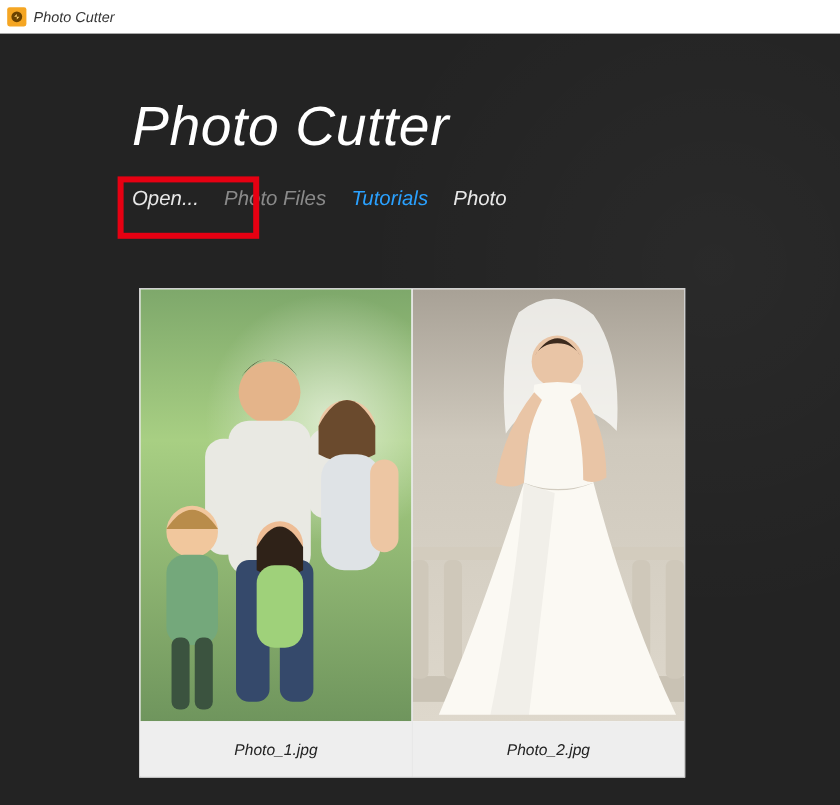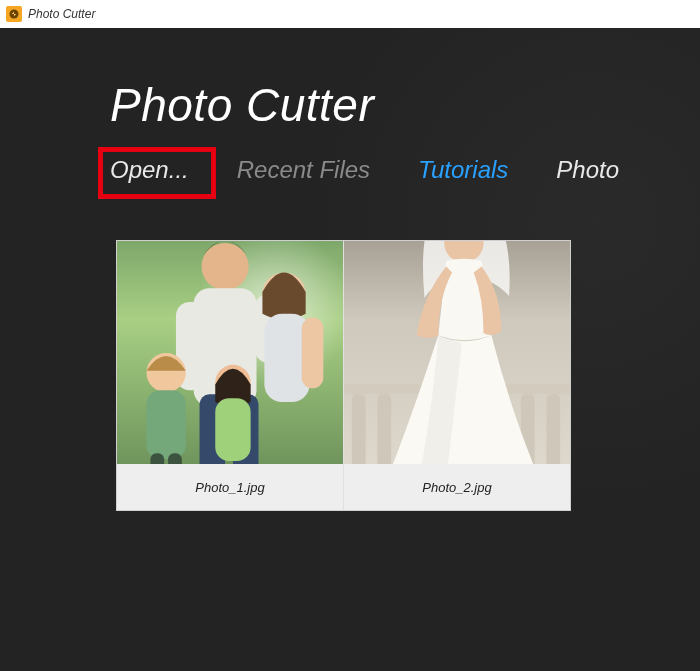--- a/index.html
+++ b/index.html
@@ -57,22 +57,22 @@
     font-size: 46px;
     font-weight: 200;
     letter-spacing: 0.5px;
   }
   .nav {
     position: absolute;
     left: 110px;
     top: 128px;
     display: flex;
     align-items: flex-start;
-    gap: 48px;
-    font-size: 24px;
+    gap: 21px;
+    font-size: 17px;
     font-weight: 300;
   }
   .nav a {
     text-decoration: none;
     cursor: pointer;
   }
   .nav .item-open {
     color: #e8e8e8;
   }
   .nav .item-recent { color: #8a8a8a; }
@@ -88,21 +88,21 @@
     box-sizing: border-box;
     border: 5px solid #e60012;
     pointer-events: none;
   }
 
   .gallery {
     position: absolute;
     left: 116px;
     top: 212px;
     width: 455px;
-    height: 271px;
+    height: 408px;
     background: #ffffff;
     display: flex;
     box-sizing: border-box;
     border: 1px solid #cfcfcf;
   }
   .thumb {
     flex: 1;
     display: flex;
     flex-direction: column;
     position: relative;
@@ -160,21 +160,21 @@
     <span>Photo Cutter</span>
   </div>
 
   <div class="client">
     <div class="vignette"></div>
 
     <div class="page-title">Photo Cutter</div>
 
     <div class="nav">
       <a class="item-open">Open...</a>
-      <a class="item-recent">Recent Files</a>
+      <a class="item-recent">Photo Files</a>
       <a class="item-tutorials">Tutorials</a>
       <a class="item-help">Photo</a>
     </div>
 
     <div class="highlight-open"></div>
 
     <div class="gallery">
 
       <div class="thumb">
         <div class="image fam">

